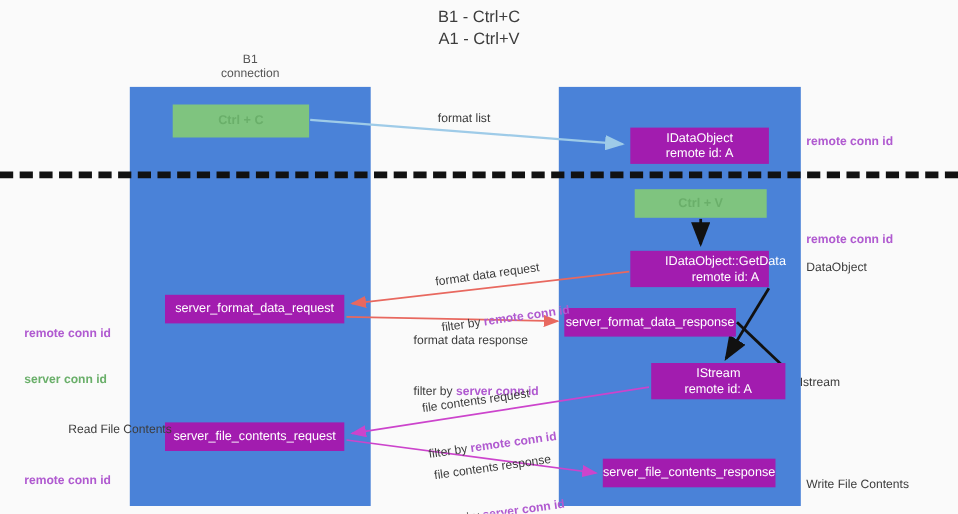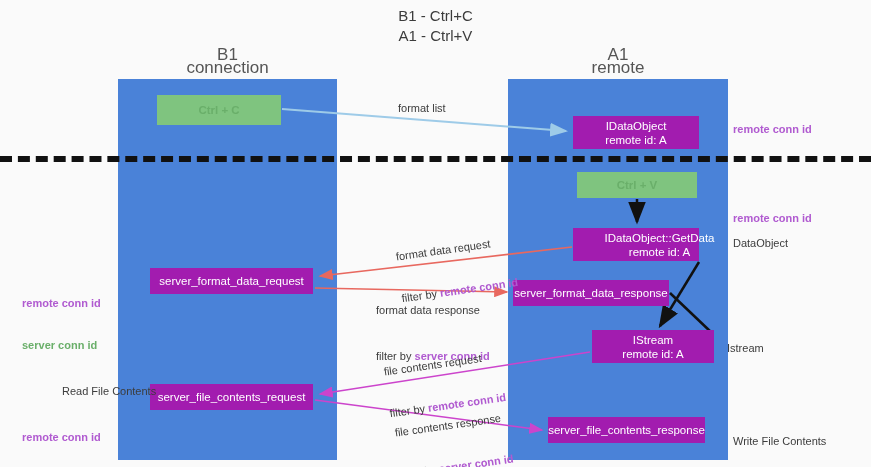--- a/index.html
+++ b/index.html
@@ -28,21 +28,21 @@
     text-align: center;
     font-size: 15px;
     line-height: 20px;
     color: #3c3c3c;
     white-space: pre;
   }
 
   
   .col-head {
     text-align: center;
-    font-size: 17px;
+    font-size: 11px;
     line-height: 13px;
     color: #555;
     white-space: pre;
   }
   #head-b1 { top: 48px; left: 118px; width: 219px; }
   #head-a1 { top: 48px; left: 508px; width: 220px; }
 
   
   .lane {
     background: #4a82d8;
@@ -164,22 +164,20 @@
     <line x1="670" y1="293" x2="712" y2="333" stroke="#111111" stroke-width="2.5"></line>
   </svg>
 
   <div class="abs" id="divider"></div>
 
   <div class="abs" id="title">B1 - Ctrl+C
 A1 - Ctrl+V</div>
 
   <div class="abs col-head" id="head-b1">B1
 connection</div>
-  <div class="abs col-head" id="head-a1">A1
-remote</div>
 
   <div class="abs node green" id="n-ctrlc">Ctrl + C</div>
   <div class="abs node orange" id="n-idata">IDataObject
 remote id: A</div>
   <div class="abs node green" id="n-ctrlv">Ctrl + V</div>
   <div class="abs node orange" id="n-getdata">IDataObject::GetData
 remote id: A</div>
   <div class="abs node orange" id="n-sfdreq">server_format_data_request</div>
   <div class="abs node orange" id="n-sfdres">server_format_data_response</div>
   <div class="abs node orange" id="n-istream">IStream

